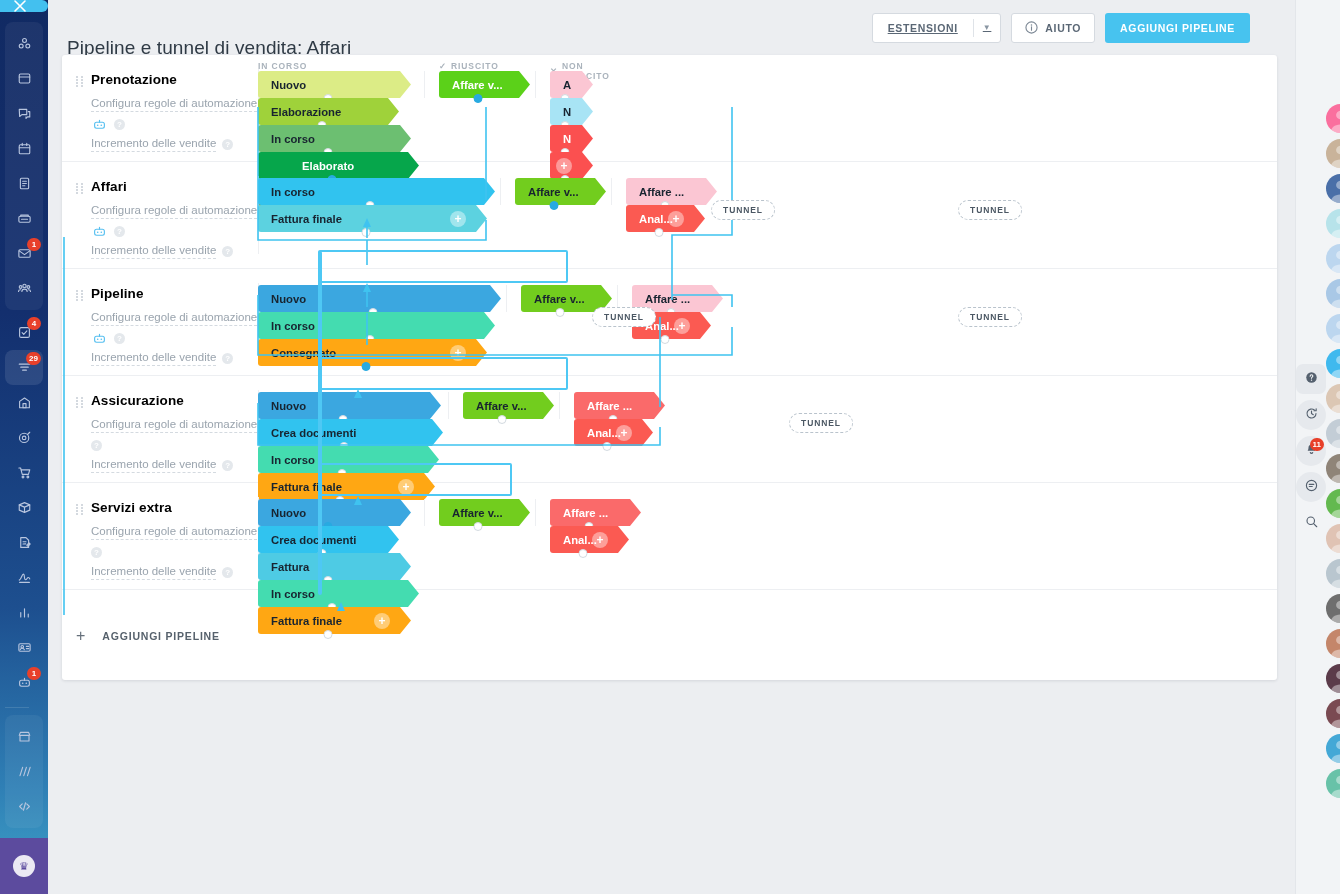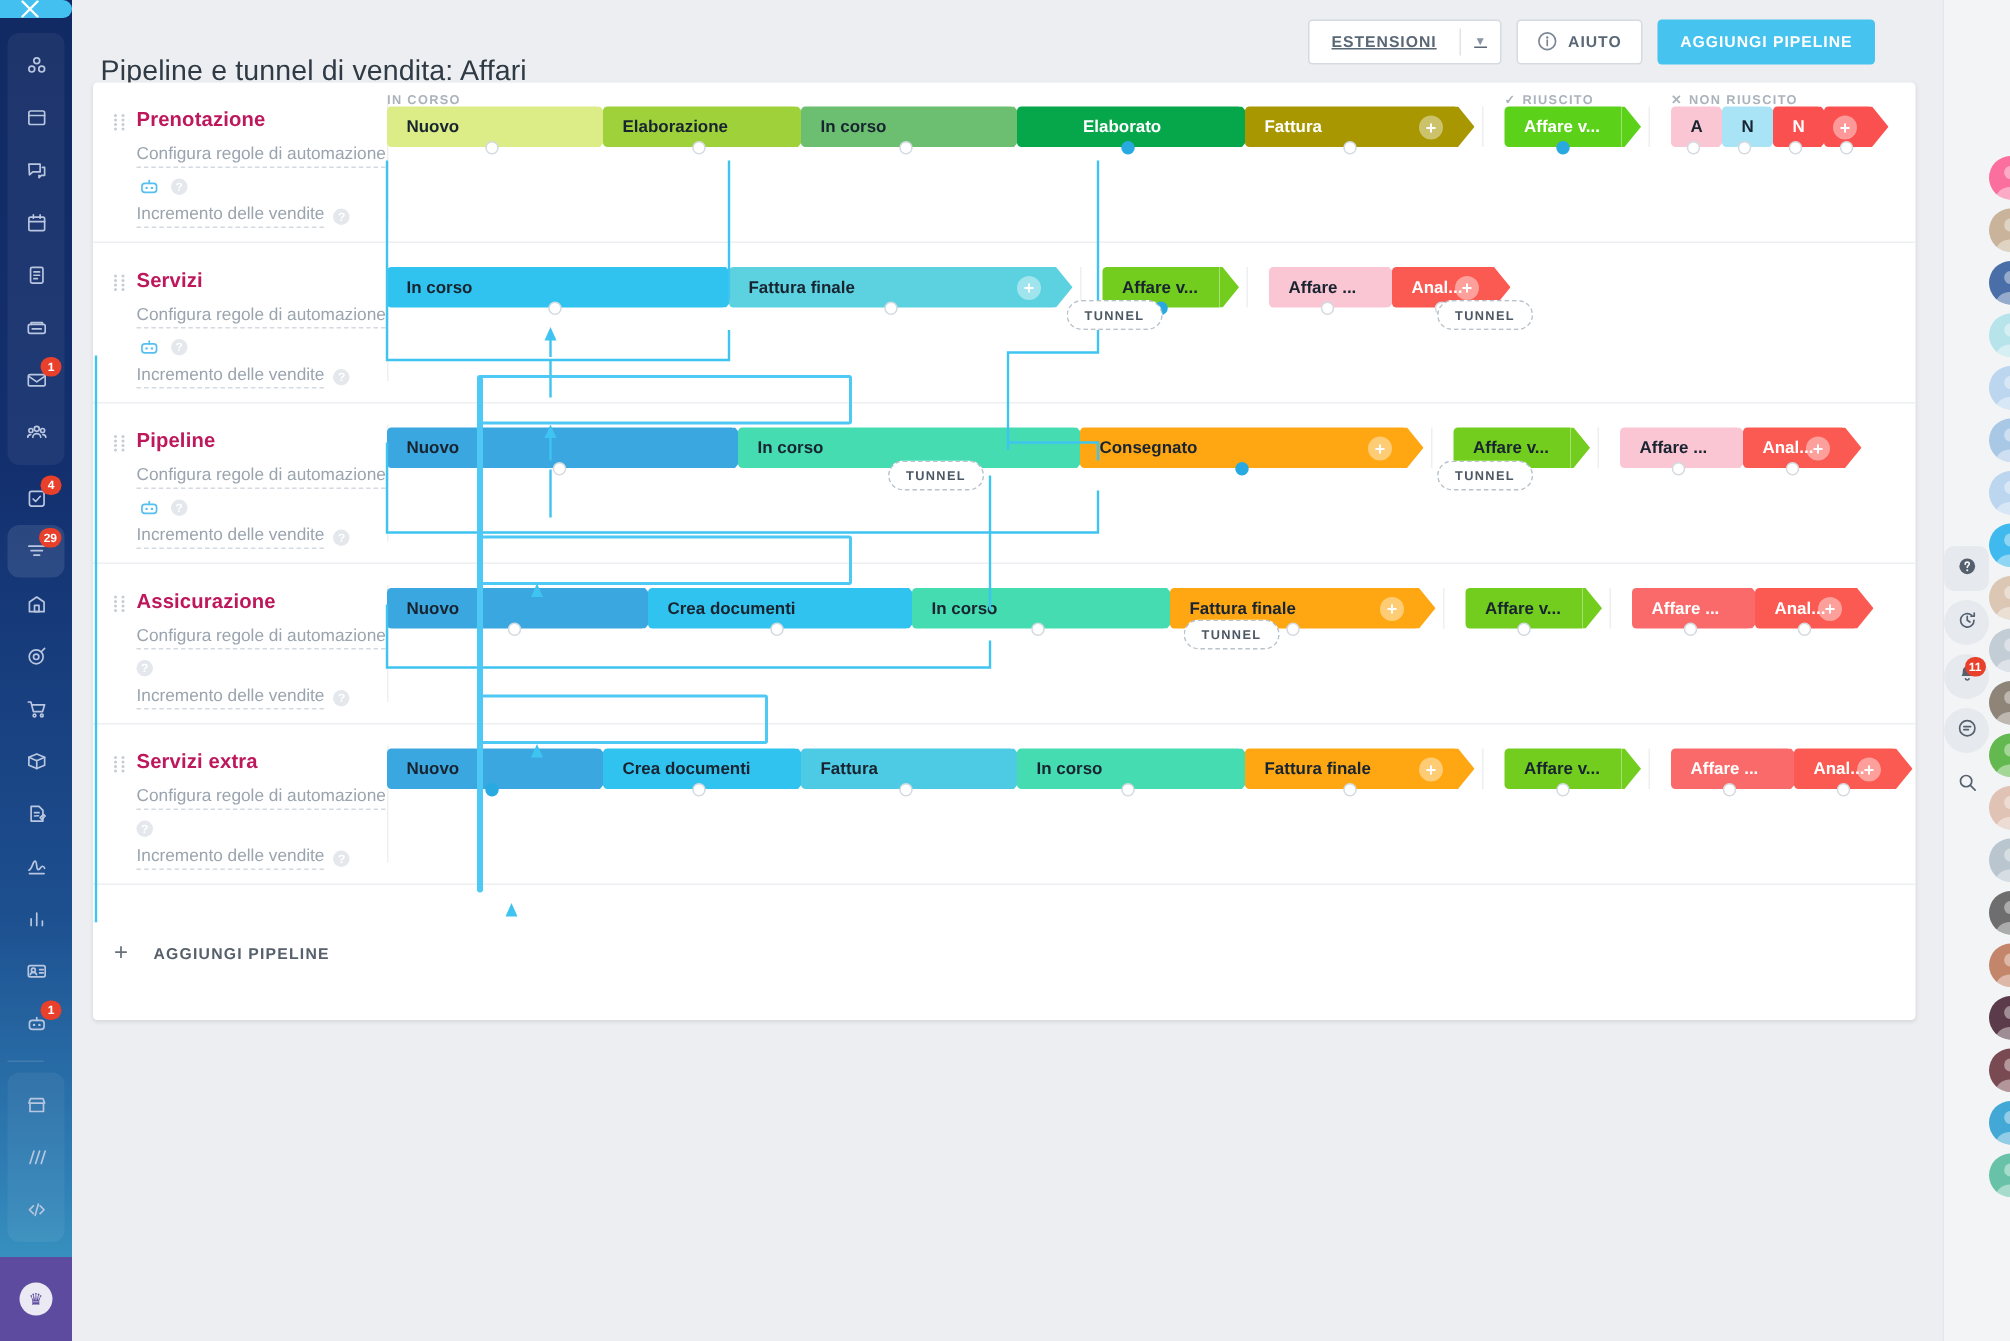--- a/index.html
+++ b/index.html
@@ -120,21 +120,21 @@
   .rowhead{
     width:196px; flex:none; padding:17px 0 0 12px; position:relative;
   }
   .grip{
     position:absolute; left:14px; top:21px; width:7px; height:11px;
     display:grid; grid-template-columns:2px 2px; grid-template-rows:repeat(4,2px);
     gap:1px 3px;
   }
   .grip i{ background:#c6ccd4; display:block; width:2px;height:2px;border-radius:50%; }
   .rtitle{
-    font-size:13.5px; font-weight:700; color:#be185d; margin-left:17px; letter-spacing:.1px;
+    font-size:13.5px; font-weight:700; color:#000000; margin-left:17px; letter-spacing:.1px;
   }
   .rsub{
     margin-left:17px; margin-top:9px; font-size:11.5px; color:#9aa4ae;
     border-bottom:1px dashed #d4dae0; display:inline-block; line-height:15px;
   }
   .rbots{ margin-left:17px; margin-top:4px; display:flex; align-items:center; gap:6px; height:16px; }
   .botico{ width:17px;height:13px;display:flex;align-items:center;justify-content:center;color:#55bff0;font-size:12px; }
   .qm{
     width:11px;height:11px;border-radius:50%;background:#e4e8ec;color:#fff;
     font-size:8px;line-height:11px;text-align:center;font-weight:700;
@@ -149,21 +149,21 @@
   }
 
   
   .stages{
     position:relative; flex:1; display:flex; align-items:flex-start; padding-top:16px;
   }
   .colhdr{
     position:absolute; top:-10px; font-size:8.5px; font-weight:700;
     letter-spacing:.9px; color:#aab3bc; display:flex; align-items:center; gap:4px;
   }
-  .inprog{ position:relative; display:flex; align-items:flex-start; }
+  .inprog{ position:relative; display:flex; align-items:flex-start;flex-direction:column; }
   .chip{
     position:relative; height:27px; display:flex; align-items:center;
     padding-left:13px; margin-right:4px;
     color:#1b2733; font-size:11.3px; font-weight:700; white-space:nowrap;
     border-radius:3px 0 0 3px;
   }
   .chip .arrow{
     position:absolute; right:-13px; top:0; width:13px; height:27px;
   }
   .chip .arrow svg{ display:block; }
@@ -597,21 +597,21 @@
         <div class="row">
           <div class="rowhead"><span class="grip">
               <i></i>
               <i></i>
               <i></i>
               <i></i>
               <i></i>
               <i></i>
               <i></i>
               <i></i>
-            </span><div class="rtitle">Servizi</div><div class="rsub">Configura regole di automazione</div><div class="rbots">
+            </span><div class="rtitle">Affari</div><div class="rsub">Configura regole di automazione</div><div class="rbots">
               <span class="botico">
                 <svg width="15" height="15" viewBox="0 0 20 20" fill="none" stroke="#55bff0" stroke-width="1.5" stroke-linecap="round" stroke-linejoin="round">
                   <rect x="3.5" y="7" width="13" height="8" rx="2.6"></rect>
                   <circle cx="7.6" cy="11" r="1.1" fill="#55bff0" stroke="none"></circle>
                   <circle cx="12.4" cy="11" r="1.1" fill="#55bff0" stroke="none"></circle>
                   <path d="M10 7V4.5"></path>
                 </svg>
               </span>
               <span class="qm">?</span>
             </div><div class="rsub2">

